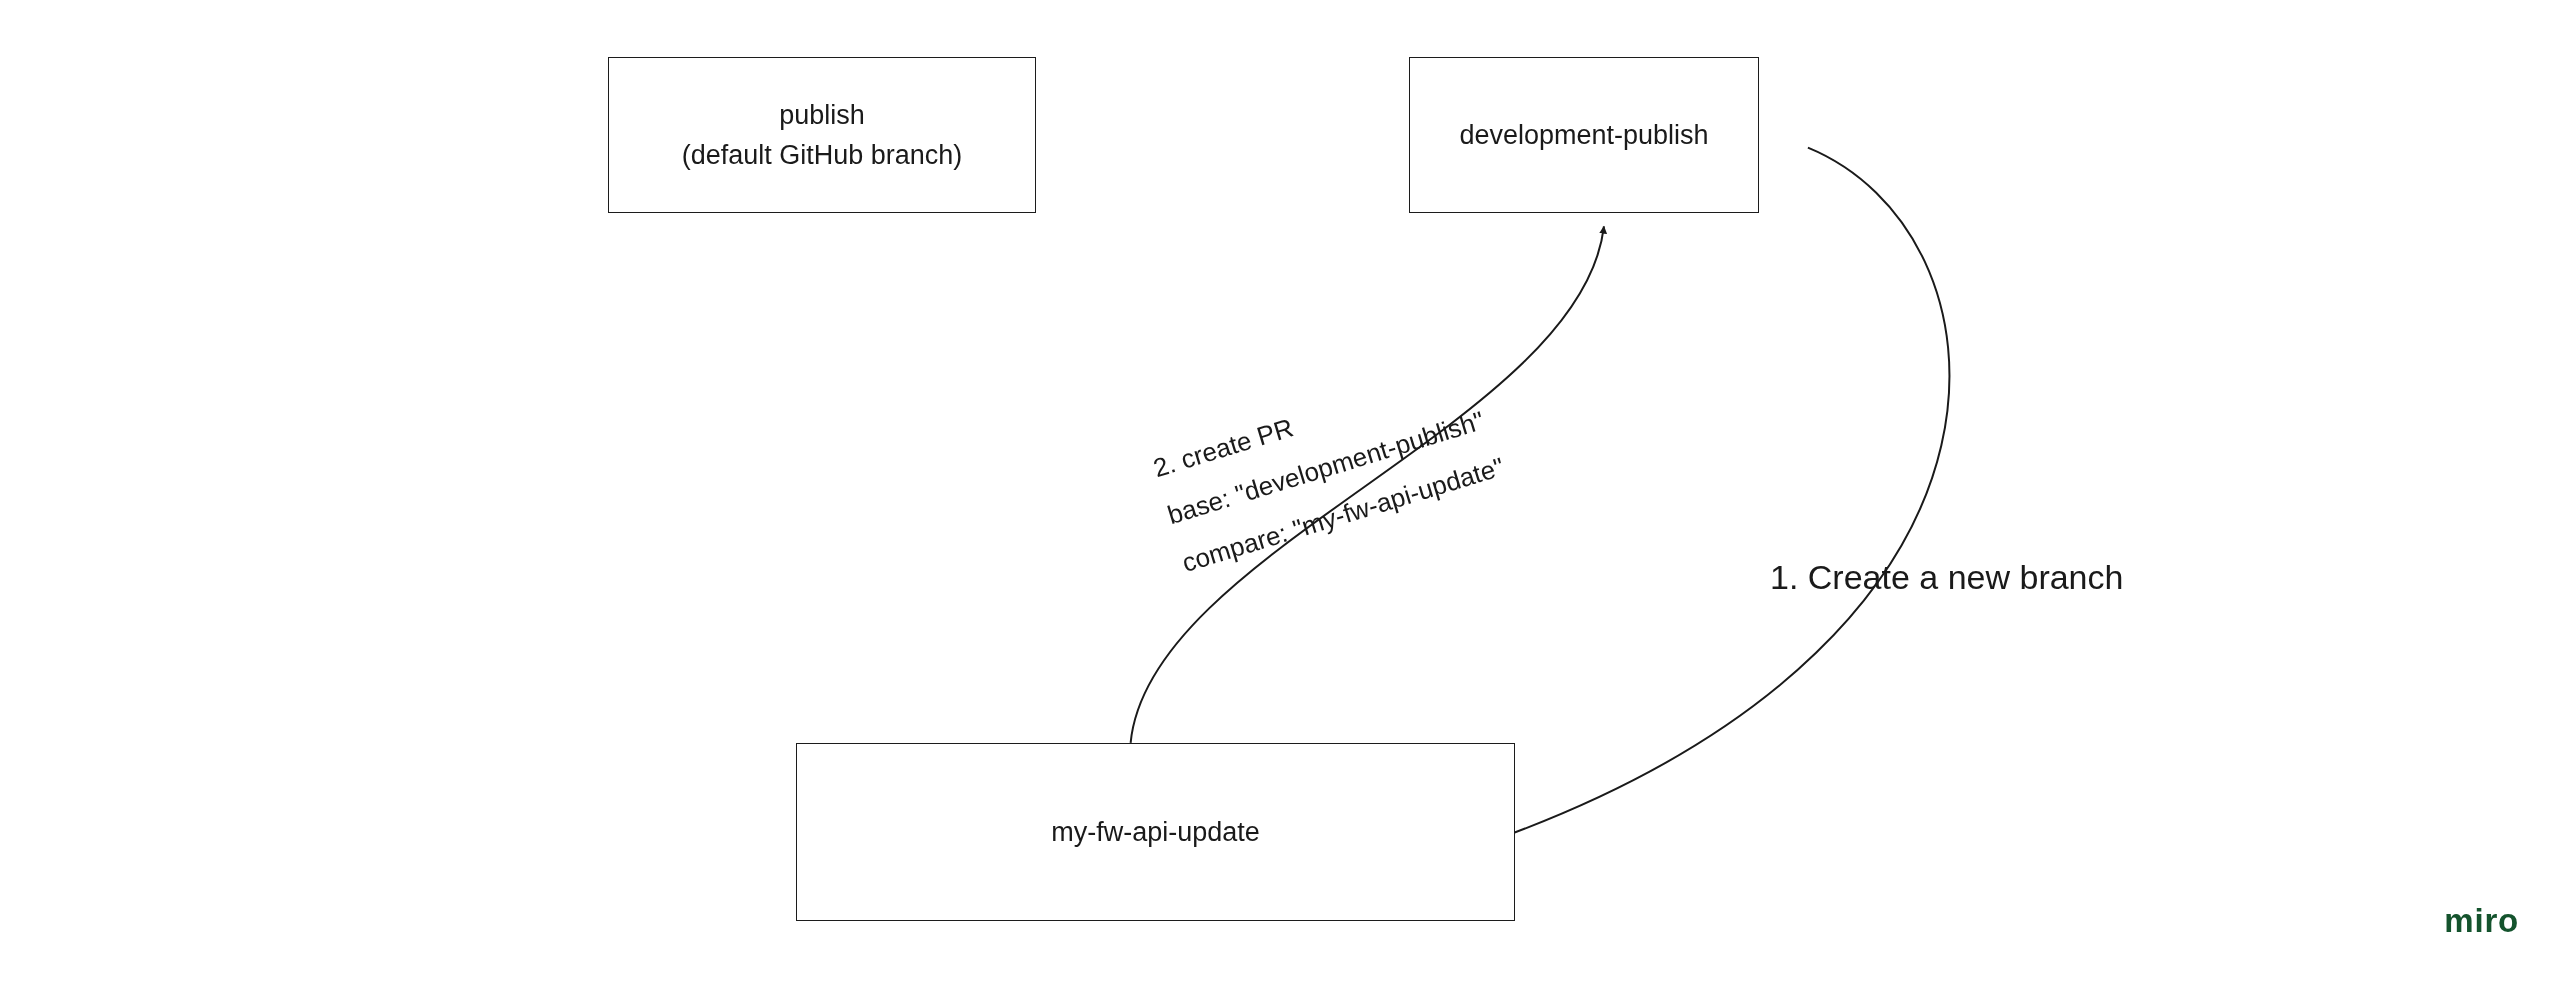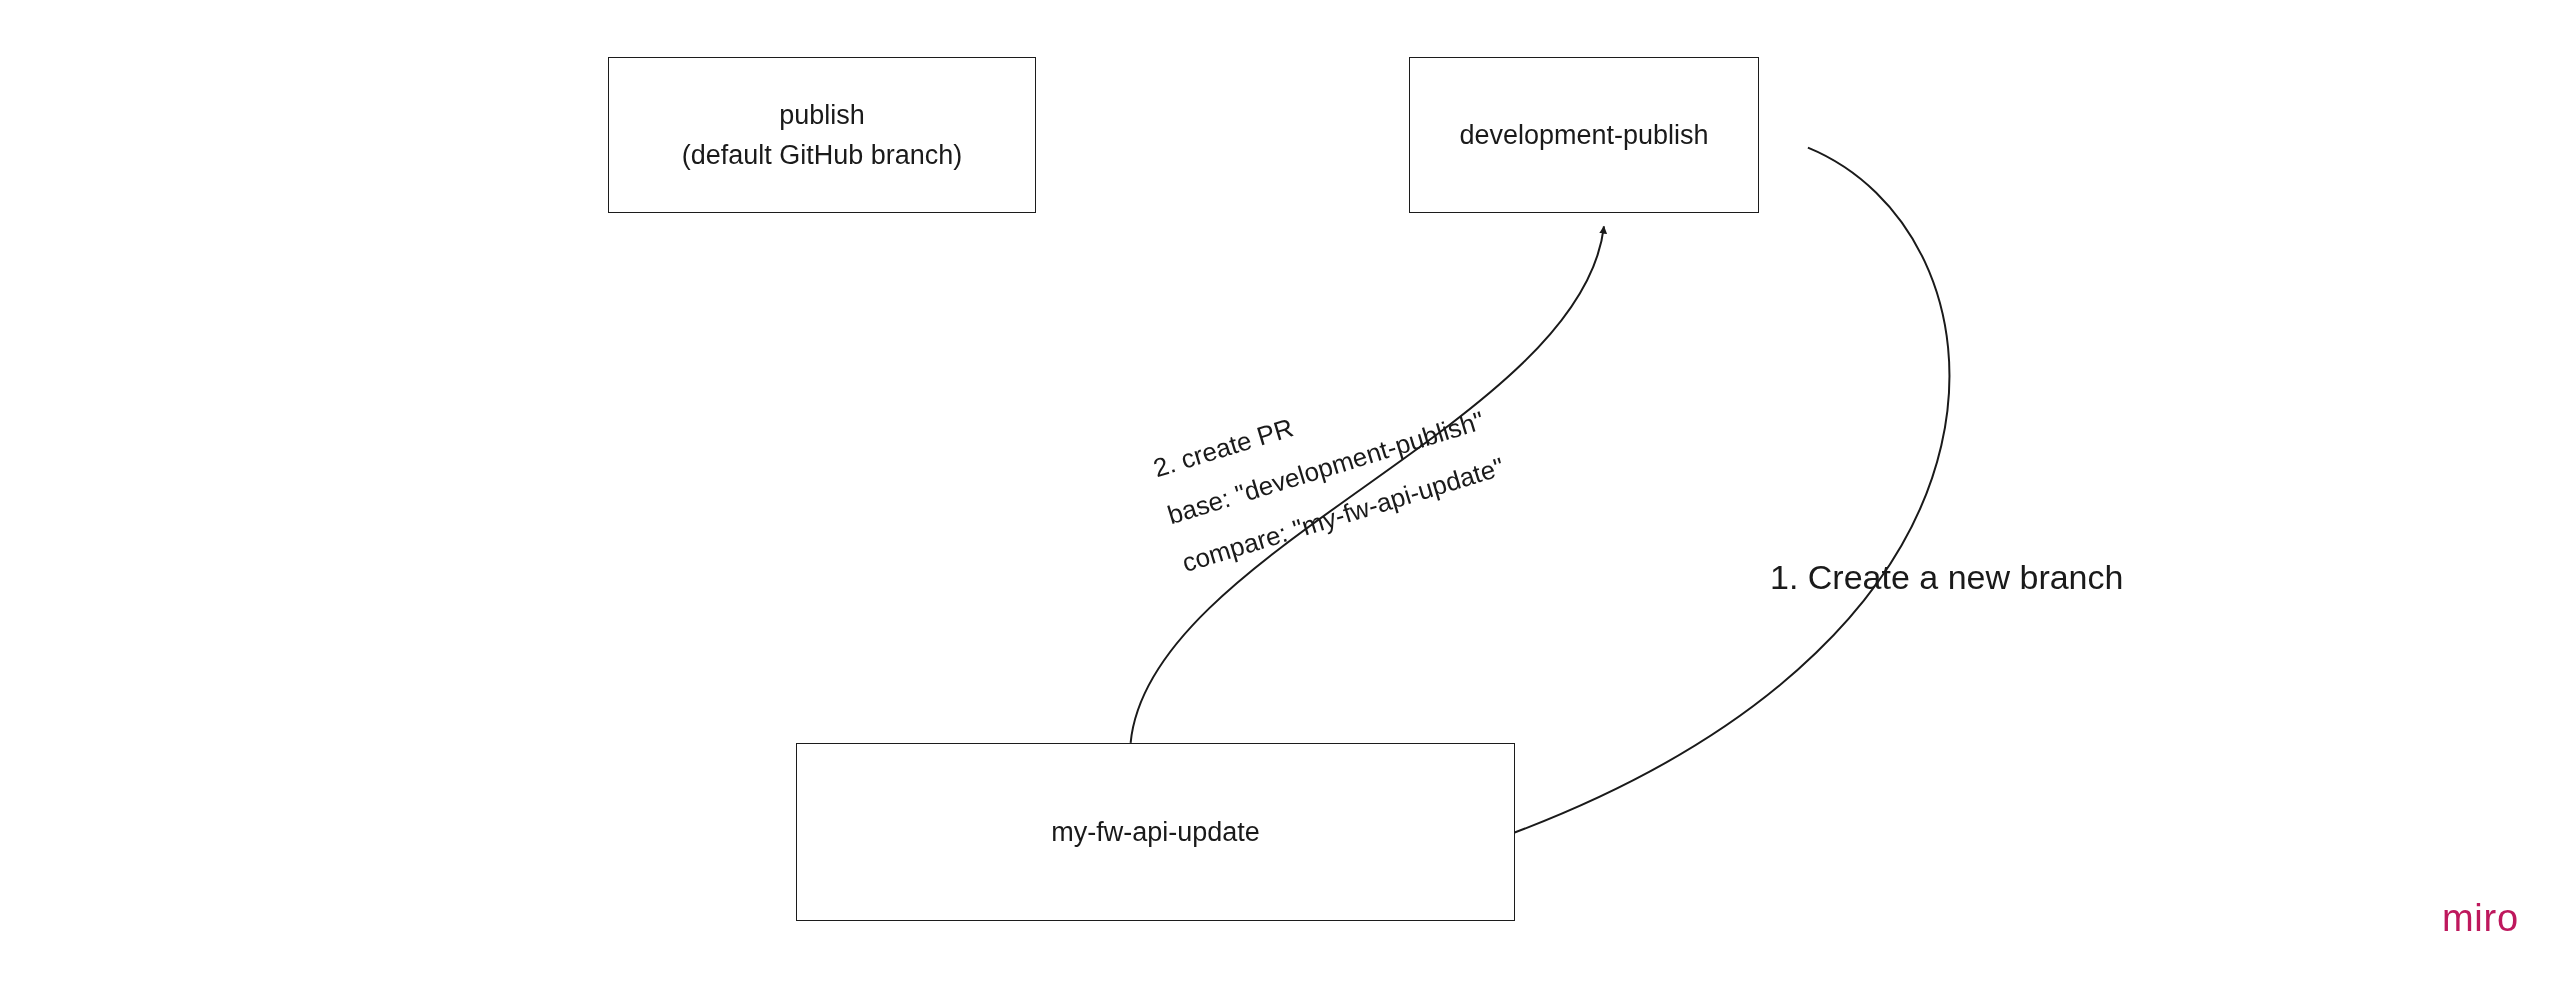--- a/index.html
+++ b/index.html
@@ -57,24 +57,24 @@
     line-height: 1.9;
     transform: rotate(-17deg);
     transform-origin: 0 0;
   }
   .label-create-pr .pr-line { display: block; }
 
   .watermark {
     position: absolute;
     right: 57px;
     bottom: 46px;
-    font-size: 38px;
-    font-weight: normal;
+    font-size: 33px;
+    font-weight: bold;
     letter-spacing: 0.8px;
-    color: #be185d;
+    color: #14532d;
     user-select: none;
   }
 </style>
 </head>
 <body>
 
 <div class="board">
 
   <svg class="connectors-layer" viewBox="0 0 3233 1237" xmlns="http://www.w3.org/2000/svg">
     <defs>

